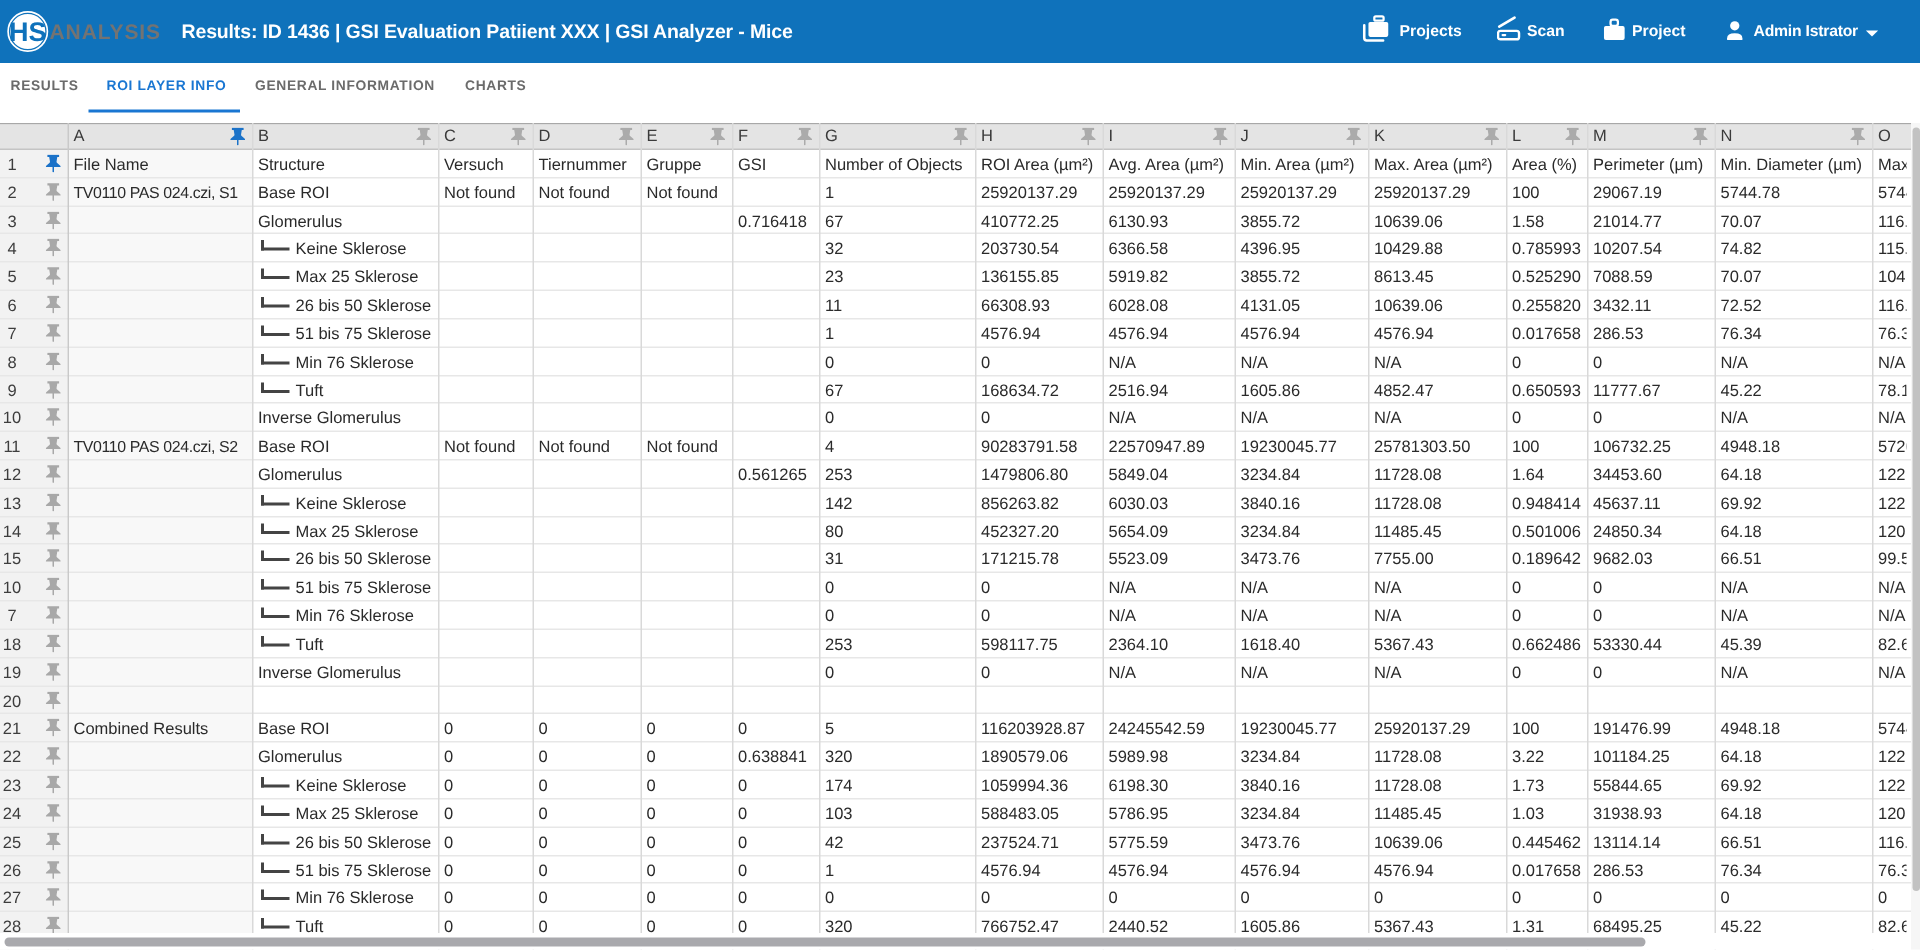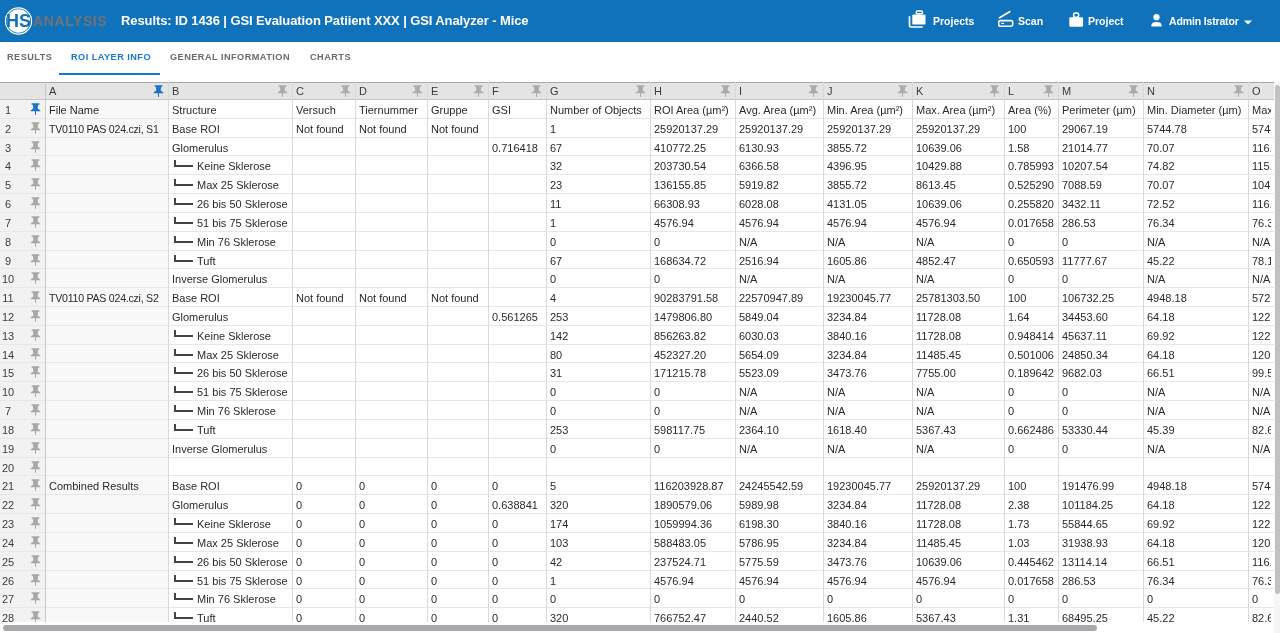--- a/index.html
+++ b/index.html
@@ -477,21 +477,21 @@
 <div class="cell" style="left:172px;top:495.22px;width:119px">Glomerulus</div>
 <div class="cell" style="left:296px;top:495.22px;width:58px">0</div>
 <div class="cell" style="left:359px;top:495.22px;width:67px">0</div>
 <div class="cell" style="left:431px;top:495.22px;width:56px">0</div>
 <div class="cell" style="left:492px;top:495.22px;width:53px">0.638841</div>
 <div class="cell" style="left:550px;top:495.22px;width:99px">320</div>
 <div class="cell" style="left:654px;top:495.22px;width:80px">1890579.06</div>
 <div class="cell" style="left:739px;top:495.22px;width:83px">5989.98</div>
 <div class="cell" style="left:827px;top:495.22px;width:84px">3234.84</div>
 <div class="cell" style="left:916px;top:495.22px;width:87px">11728.08</div>
-<div class="cell" style="left:1008px;top:495.22px;width:49px">2.38</div>
+<div class="cell" style="left:1008px;top:495.22px;width:49px">3.22</div>
 <div class="cell" style="left:1062px;top:495.22px;width:80px">101184.25</div>
 <div class="cell" style="left:1147px;top:495.22px;width:100px">64.18</div>
 <div class="cell" style="left:1252px;top:495.22px;width:19px">122.15</div>
 <div class="rn" style="left:0;top:514.04px">23</div>
 <svg style="position:absolute;left:30px;top:517.04px" width="11" height="12" viewBox="0 0 11 12">
     <path d="M1.6 0.2 h7.8 v1.5 h-1.2 l-0.5 3.0 q-0.1 0.6 0.4 1.0 l1.9 1.55 q0.5 0.45 0.35 1.05 h-9.7 q-0.15 -0.6 0.35 -1.05 l1.9 -1.55 q0.5 -0.4 0.4 -1.0 l-0.5 -3.0 h-1.2 Z M5.0 8.3 h1.0 v3.2 q-0.5 1.0 -1.0 0 Z" fill="#a8a8a8"></path>
   </svg>
 <div class="tree" style="left:174px;top:518.04px"></div>
 <div class="cell" style="left:197px;top:514.04px;width:94px">Keine Sklerose</div>
 <div class="cell" style="left:296px;top:514.04px;width:58px">0</div>

